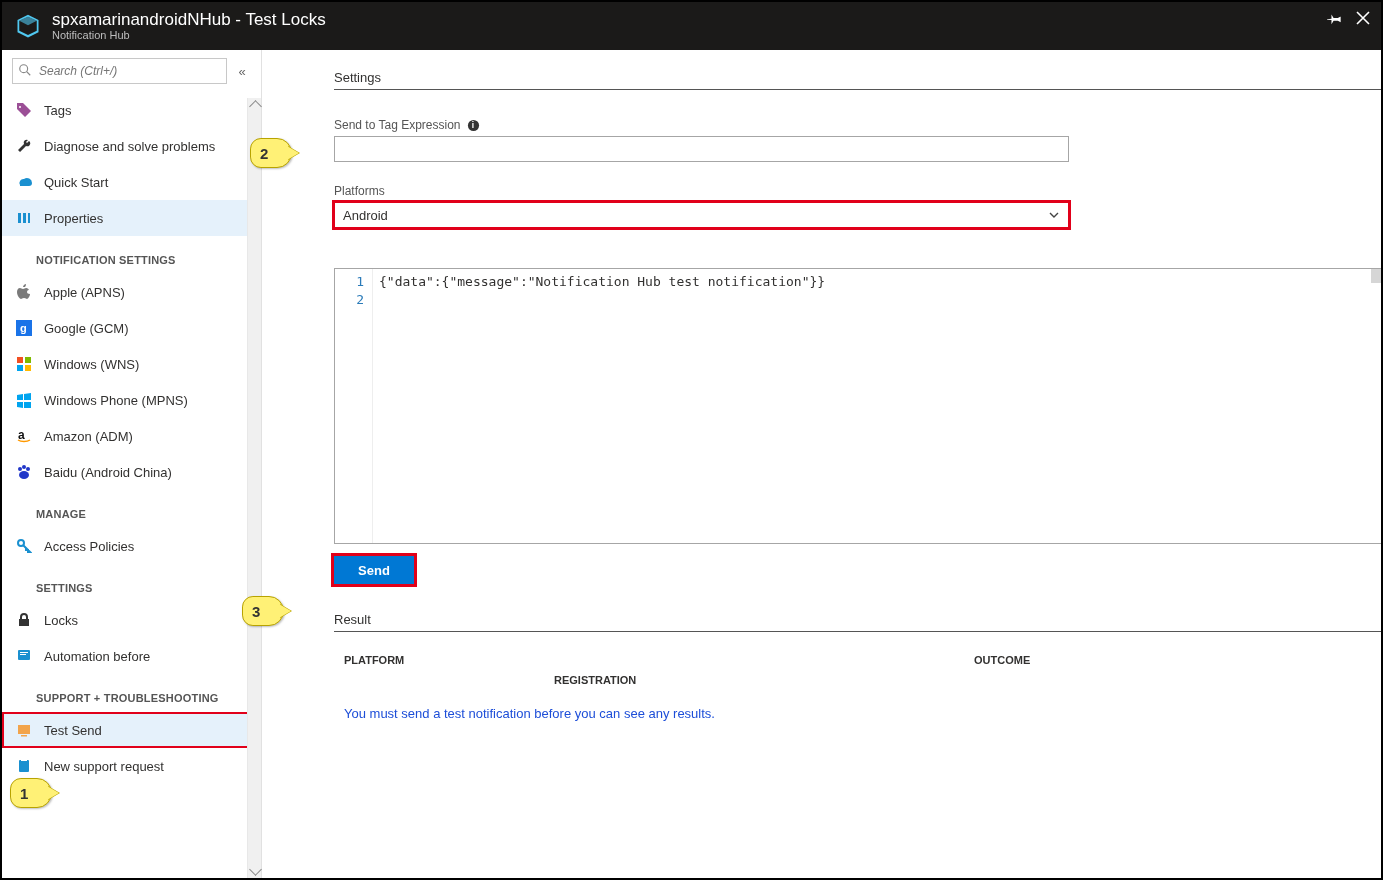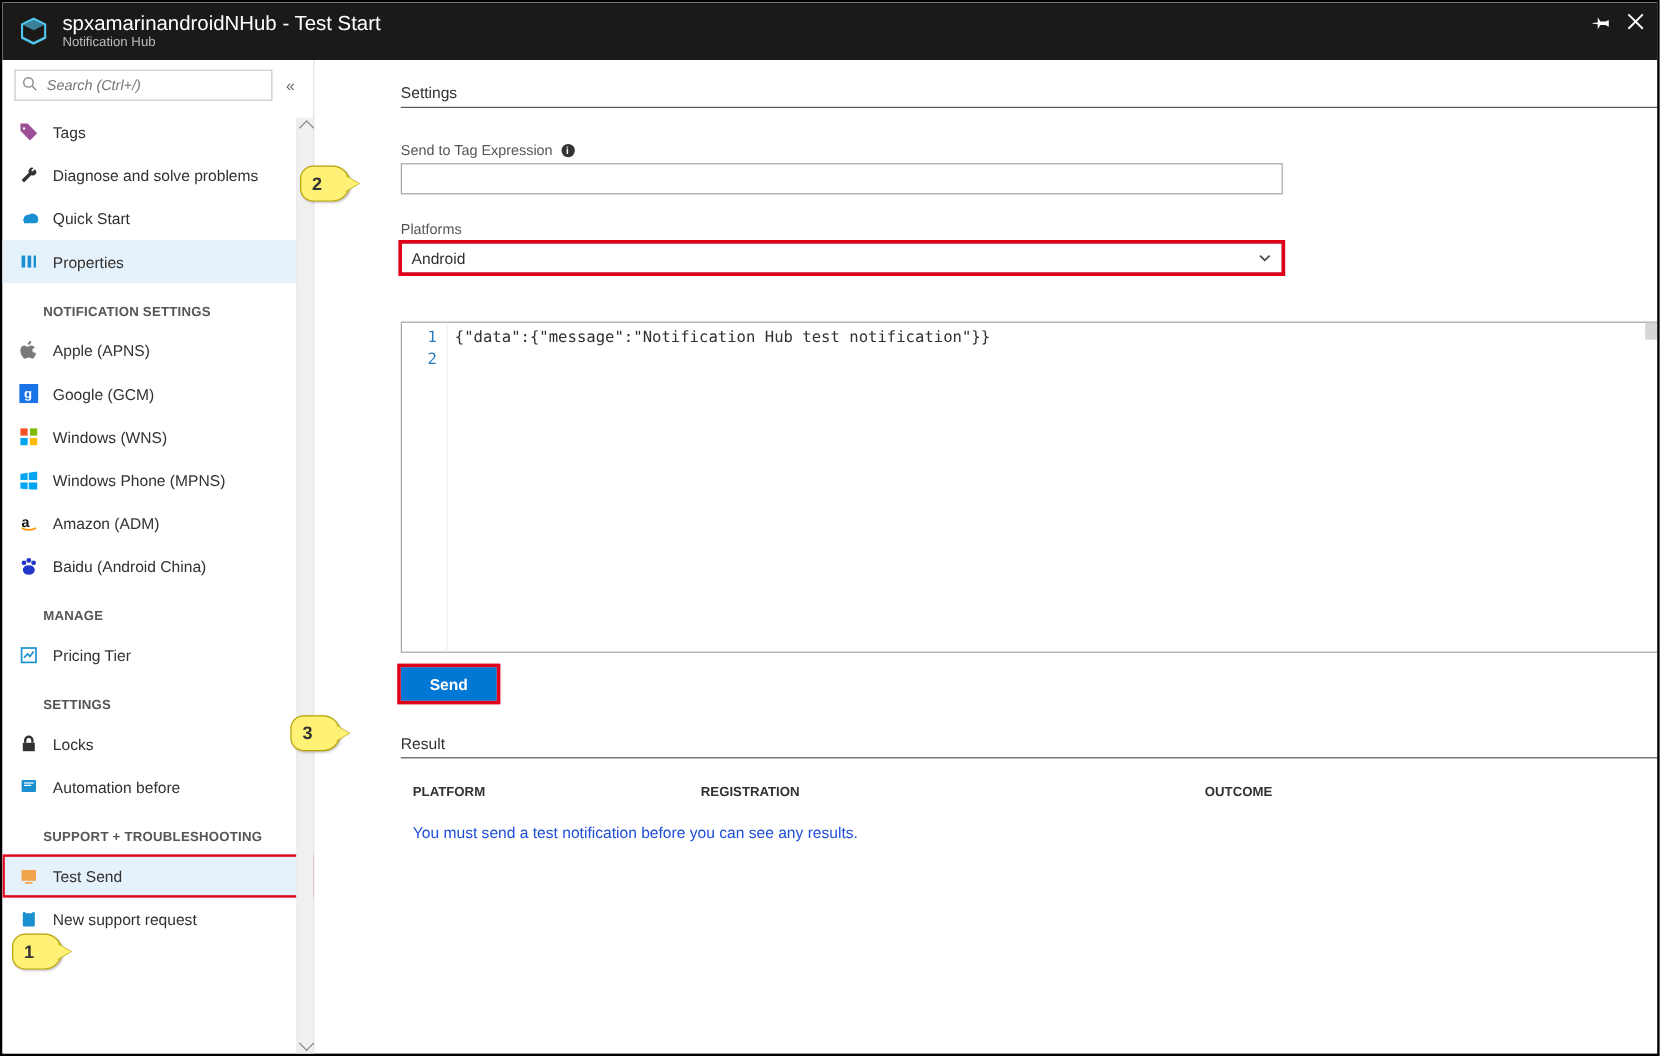--- a/index.html
+++ b/index.html
@@ -40,22 +40,22 @@
 .field-label { font-size: 12px; color: #555; margin-bottom: 4px; display: flex; align-items: center; gap: 6px;}
 .select-box { width: 735px; height: 26px; border: 1px solid #888; display: flex; align-items: center; padding: 0 8px; justify-content: space-between; outline: 3px solid #e1001a; outline-offset: -1px; }
 .select-box .chev { color: #444; }
 .text-input { width: 735px; height: 26px; border: 1px solid #a6a6a6; }
 .payload-box { width: 1050px; height: 276px; border: 1px solid #a6a6a6; background: #fff; display: flex; font-family: Consolas, monospace; font-size: 13px; margin-top: 4px; position: relative;}
 .payload-box::after { content:""; position:absolute; right:0; top:0; width:12px; height:14px; background:#d6d6d6;}
 .gutter { width: 38px; text-align: right; padding: 4px 8px 0 0; color: #2b7bb9; border-right: 1px solid #eee; line-height: 18px; }
 .code-area { padding: 4px 6px 0 6px; line-height: 18px; white-space: pre; }
 .send-btn { width: 80px; height: 28px; background: #0078d4; color: #fff; border: none; font-size: 13px; font-weight: 600; outline: 3px solid #e1001a; outline-offset: 0px; margin-top: 12px; cursor:pointer;}
 .result-header { display: flex; margin-top: 10px; font-size: 11px; font-weight: 700; padding: 6px 10px; }
-.result-header > div:first-child { width: 240px; }
-.result-header > div:nth-child(2) { width: 420px; }
+.result-header > div:first-child { width: 210px; }
+.result-header > div:nth-child(2) { width: 420px; margin-top: 20px; }
 .result-body { padding: 14px 10px; font-size: 13px; color: #1d4ed8; }
 
 
 .callout { position: absolute; width: 42px; height: 30px; background: #fff176; border: 1px solid #b8a300; border-radius: 16px 22px 22px 16px; display:flex; align-items:center; justify-content:flex-start; padding-left: 9px; font-weight: 700; font-size: 15px; color: #333; box-shadow: 1px 1px 2px rgba(0,0,0,0.25); z-index: 50;}
 .callout::after { content:""; position:absolute; right:-8px; top:50%; transform:translateY(-50%); border-left: 12px solid #fff176; border-top: 7px solid transparent; border-bottom: 7px solid transparent; filter: drop-shadow(1px 0 0 #b8a300);}
 .callout.c1 { left: 8px; top: 776px; }
 .callout.c2 { left: 248px; top: 136px; }
 .callout.c3 { left: 240px; top: 594px; }
 
 
@@ -73,21 +73,21 @@
 <body>
 
 <div class="header">
   <span class="cube-icon">
     <svg viewBox="0 0 32 32" width="28" height="28">
         <path fill="currentColor" d="M16 3l12 6v14l-12 6-12-6V9l12-6zm0 2.3L6 10v11.4l10 5 10-5V10L16 5.3z"></path>
         <path fill="currentColor" opacity="0.6" d="M16 5.3L26 10l-10 5-10-5 10-4.7z"></path>
       </svg>
   </span>
   <div class="titles">
-    <div class="title">spxamarinandroidNHub - Test Start</div>
+    <div class="title">spxamarinandroidNHub - Test Locks</div>
     <div class="subtitle">Notification Hub</div>
   </div>
   <div class="actions">
     <span class="icon-btn">
       <svg viewBox="0 0 16 16" width="16" height="16">
           <path fill="currentColor" d="M9 1l6 6-3 1-3 3 1 4-3-3-5 4 4-5-3-3 4 1 3-3 1-3z" transform="rotate(45 8 8)"></path>
         </svg>
     </span>
     <span class="icon-btn">
       <svg viewBox="0 0 16 16" width="16" height="16">
@@ -201,27 +201,27 @@
             <circle cx="8" cy="3" r="2" fill="currentColor"></circle>
             <circle cx="12" cy="5" r="2" fill="currentColor"></circle>
             <ellipse cx="8" cy="11" rx="5" ry="4" fill="currentColor"></ellipse>
           </svg>
         </span>
       <span class="ni-label">Baidu (Android China)</span>
     </div>
 
     <div class="nav-section">MANAGE</div>
     <div class="nav-item">
-      <span class="ni-icon ic-blue">
-          <svg viewBox="0 0 16 16" width="16" height="16">
-            <rect x="2" y="2" width="12" height="12" fill="none" stroke="currentColor" stroke-width="1.4"></rect>
-            <path d="M4 10l3-3 2 2 3-4" stroke="currentColor" stroke-width="1.4" fill="none"></path>
-          </svg>
-        </span>
-      <span class="ni-label">Pricing Tier</span>
+      <span class="ni-icon ic-key">
+          <svg viewBox="0 0 16 16" width="16" height="16">
+            <circle cx="5" cy="5" r="3" fill="none" stroke="currentColor" stroke-width="2"></circle>
+            <path d="M7 7l7 7-2 0 0-2-2 0 0-2" stroke="currentColor" stroke-width="2" fill="none"></path>
+          </svg>
+        </span>
+      <span class="ni-label">Access Policies</span>
     </div>
 
     <div class="nav-section">SETTINGS</div>
     <div class="nav-item">
       <span class="ni-icon ic-lock">
           <svg viewBox="0 0 16 16" width="16" height="16">
             <rect x="3" y="7" width="10" height="7" fill="currentColor"></rect>
             <path d="M5 7V5a3 3 0 016 0v2" fill="none" stroke="currentColor" stroke-width="2"></path>
           </svg>
         </span>

